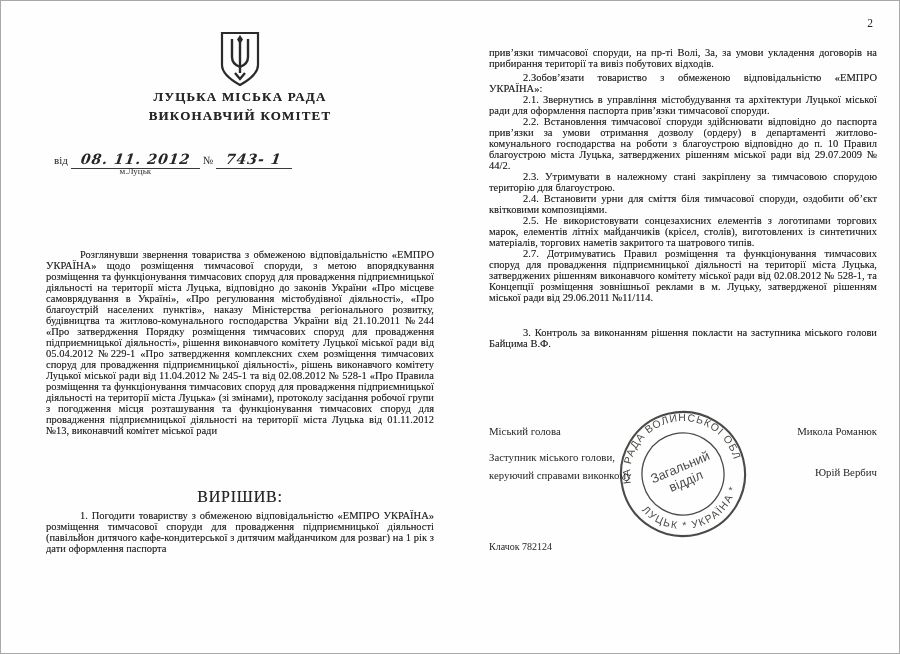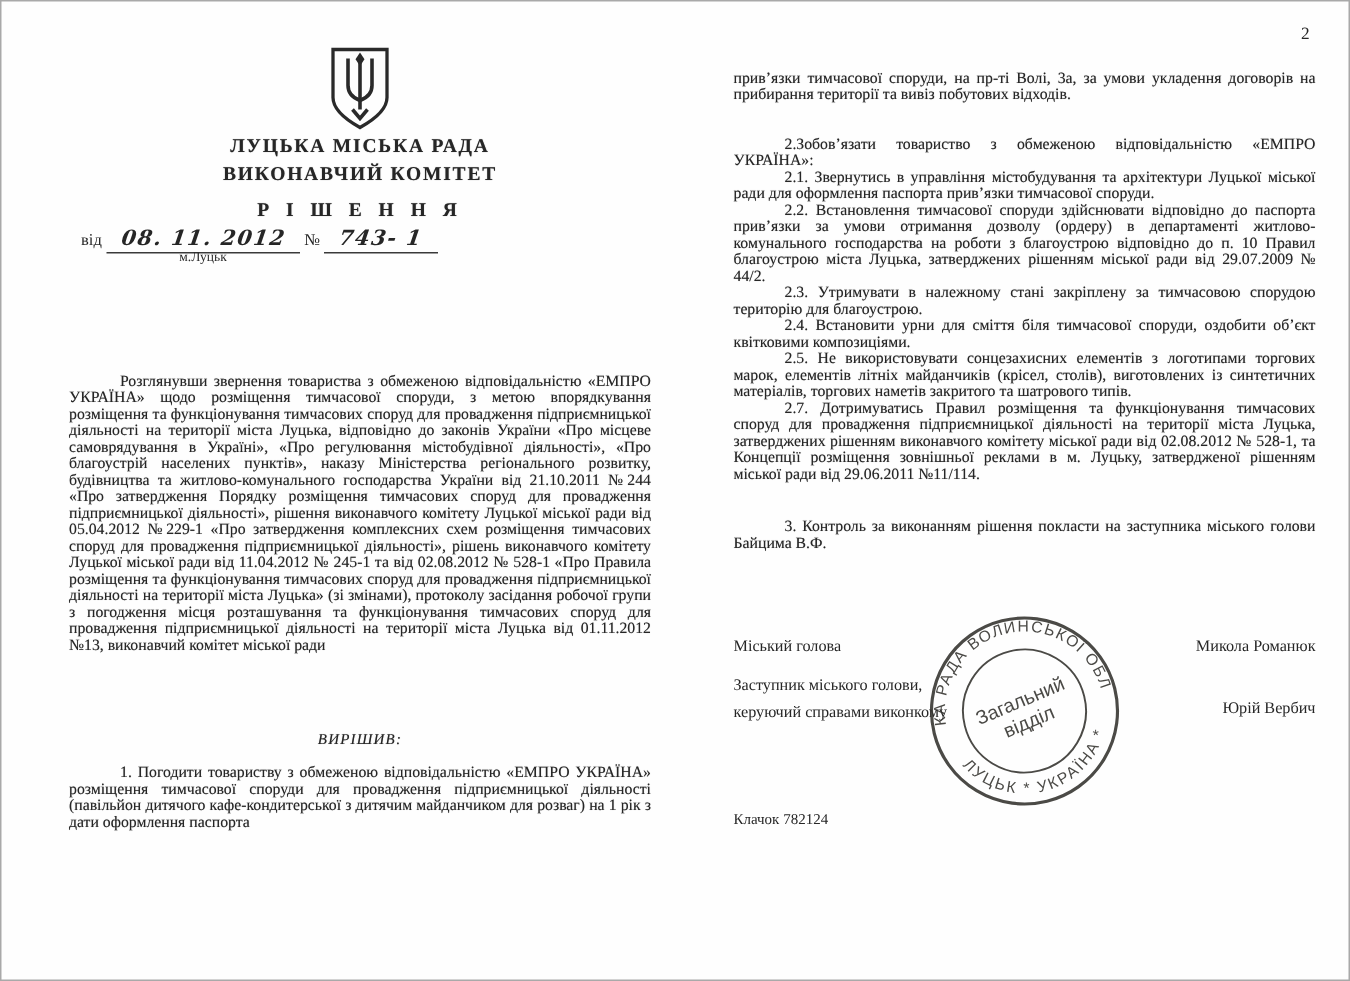--- a/index.html
+++ b/index.html
@@ -22,28 +22,28 @@
   .rtitle{top:131px;letter-spacing:4px;}
   .dateline{top:150px;left:8px;font-size:11px;white-space:nowrap;}
   .hw{font-family:"DejaVu Serif", serif;font-style:italic;font-weight:bold;font-size:14px;
       display:inline-block;transform:skewX(-8deg);letter-spacing:1px;}
   .hw-slot{display:inline-block;border-bottom:1.2px solid #3a3a3a;padding:0 10px 1px 10px;
            position:relative;text-align:center;}
   .place-under{position:absolute;left:0;right:0;top:15px;text-align:center;font-size:9px;
                font-style:normal;color:#2b2b2b;}
   .doc-title{top:182px;left:2px;font-size:10.6px;line-height:11.8px;}
   .preamble{top:248px;left:0;width:388px;text-align:justify;text-indent:34px;}
-  .resolved{top:487px;font-size:10px;letter-spacing:0.8px;text-align:center;width:100%;
-            text-shadow:0 0 0.5px rgba(0,0,0,0.5);font-style:italic;}
+  .resolved{top:487px;font-size:16px;letter-spacing:0.8px;text-align:center;width:100%;
+            text-shadow:0 0 0.5px rgba(0,0,0,0.5);}
   .item1{top:509px;left:0;width:388px;text-align:justify;text-indent:34px;}
   .pagenum{top:16px;right:4px;font-size:11.5px;}
   .content{top:46px;left:0;width:388px;}
   .content p{text-align:justify;}
   .content p.ind{text-indent:34px;}
-  .gap-s{margin-top:22px;}
+  .gap-s{margin-top:3px;}
   .gap-l{margin-top:24px;}
   .sig{font-size:10.8px;white-space:nowrap;}
   .sig1-role{left:0;top:424px;}
   .sig1-name{right:0;top:424px;}
   .sig2a{left:0;top:450px;}
   .sig2b{left:0;top:468px;}
   .sig2-name{right:0;top:465px;}
   .exec{left:0;top:492px;font-size:10px;margin-top:48px;}
   .stamp{left:615px;top:406px;transform:rotate(-14deg);color:#383733;opacity:0.9;}
   .stamp text{fill:currentColor;font-family:"Liberation Sans", sans-serif;}
@@ -61,21 +61,20 @@
         <path d="M22 10 V42"></path>
         <path d="M14 8 V26 Q14 33 22 36"></path>
         <path d="M30 8 V26 Q30 33 22 36"></path>
         <path d="M17 42 L22 48 L27 42"></path>
       </g>
       <path d="M22 4 L19 8.5 L22 13 L25 8.5 Z" fill="#2a2a2a"></path>
     </svg>
 
     <div class="abs org-line org2">ВИКОНАВЧИЙ КОМІТЕТ</div>
     <div class="abs org-line org1">ЛУЦЬКА МІСЬКА РАДА</div>
-    <div class="abs org-line rtitle">Р І Ш Е Н Н Я</div>
 
     <div class="abs dateline">
       <span>від</span>
       <span class="hw-slot">
         <span class="hw">08. 11. 2012</span>
         <span class="place-under">м.Луцьк</span>
       </span>
       <span>№</span>
       <span class="hw-slot">
         <span class="hw">743- 1</span>

